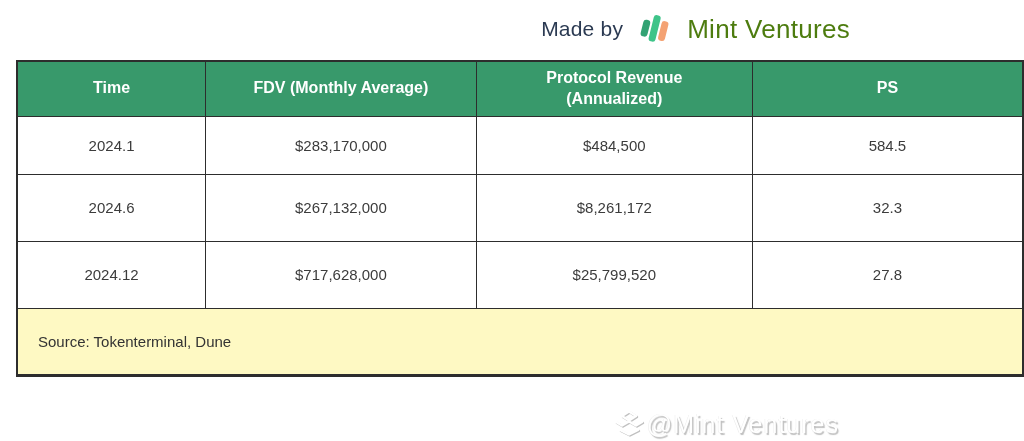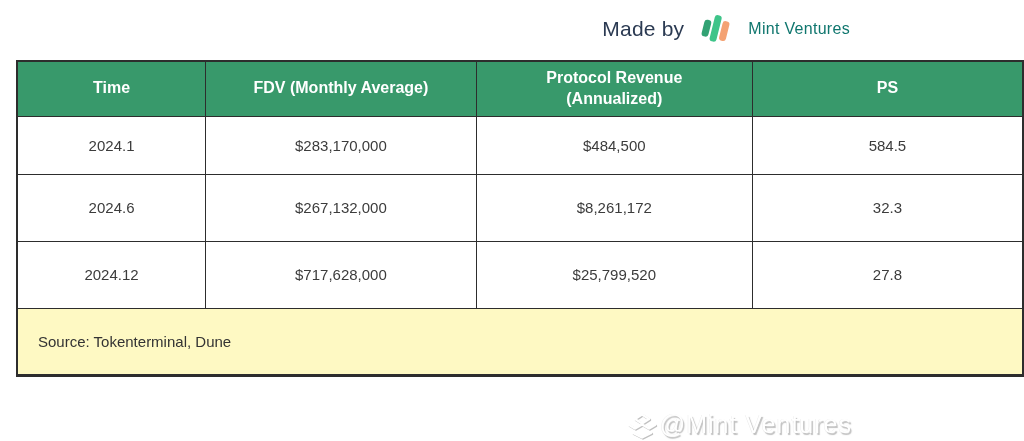--- a/index.html
+++ b/index.html
@@ -16,21 +16,21 @@
   .made-by-bar {
     position: absolute; top: 9px; right: 10px;
     display: flex; align-items: center; gap: 12px;
     height: 40px;
   }
   .made-by-label {
     font-size: 21px; color: #2b3a52; font-weight: 500; letter-spacing: 0.2px;
   }
   .brand-logo { width: 40px; height: 40px; display: block; }
   .brand-name {
-    font-size: 16px; color: #0f766e; font-weight: 500; letter-spacing: 0.3px;
+    font-size: 26px; color: #4d7c0f; font-weight: 500; letter-spacing: 0.3px;
   }
 
   
   .data-table-wrap {
     position: absolute; left: 16px; top: 60px; width: 1008px;
   }
   table.data-table {
     width: 100%; border-collapse: collapse; table-layout: fixed;
     border: 2px solid #2d2d2d;
     border-bottom-width: 3px;
@@ -57,22 +57,22 @@
   tbody tr:nth-child(4) { height: 67px; }
 
   tr.source-row { height: 54px; }
   tr.source-row td {
     text-align: left; padding-left: 20px;
     font-size: 15px; color: #333333; background: #fef9c3;
   }
 
   
   .watermark {
-    position: absolute; right: 8px; bottom: 2px;
-    display: flex; align-items: flex-end; gap: 3px;
+    position: absolute; right: 21px; bottom: 2px;
+    display: flex; align-items: flex-start; gap: 3px;
     z-index: 5;
   }
   .watermark-text {
     font-size: 25px; font-weight: 500; color: #ffffff;
     text-shadow: 1.5px 1.5px 1px rgba(140,140,140,0.55),
                  -0.5px -0.5px 0 rgba(200,200,200,0.35);
     letter-spacing: 1px;
   }
   .watermark-icon { width: 30px; height: 26px; display: block;
     filter: drop-shadow(1.2px 1.2px 0.6px rgba(140,140,140,0.55)); }

